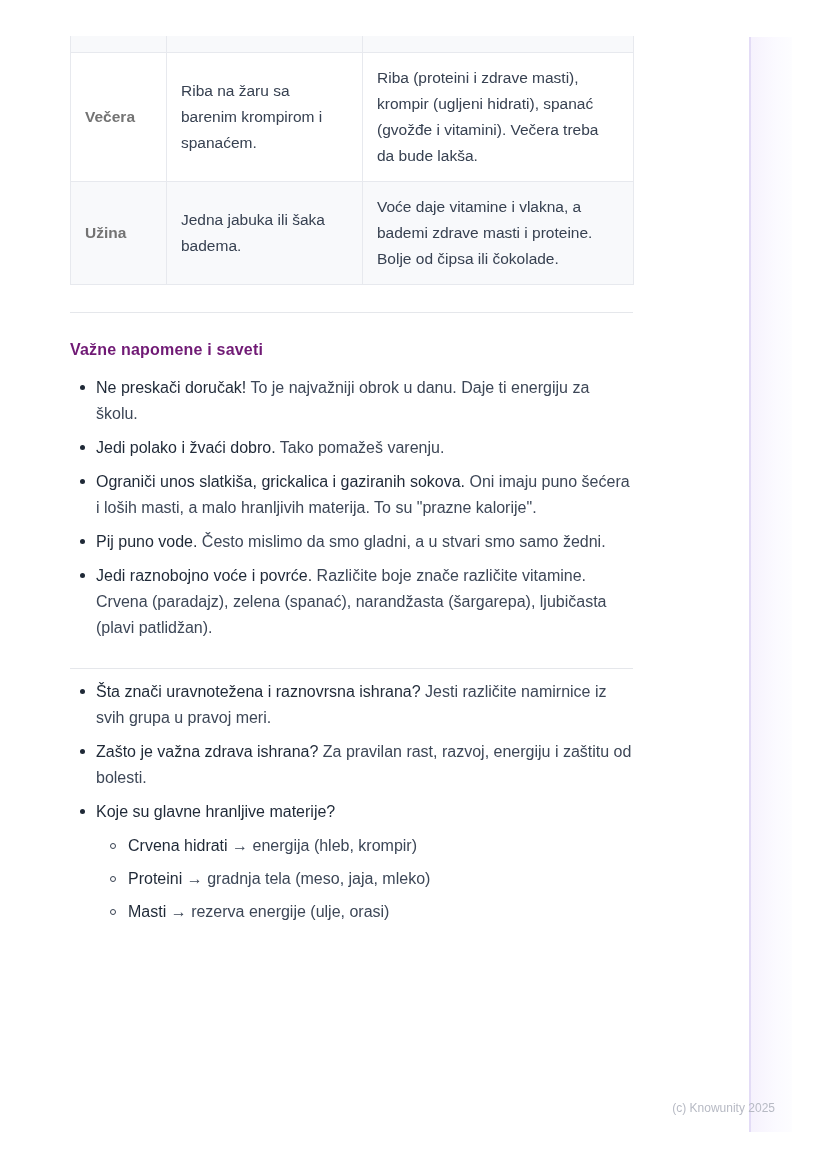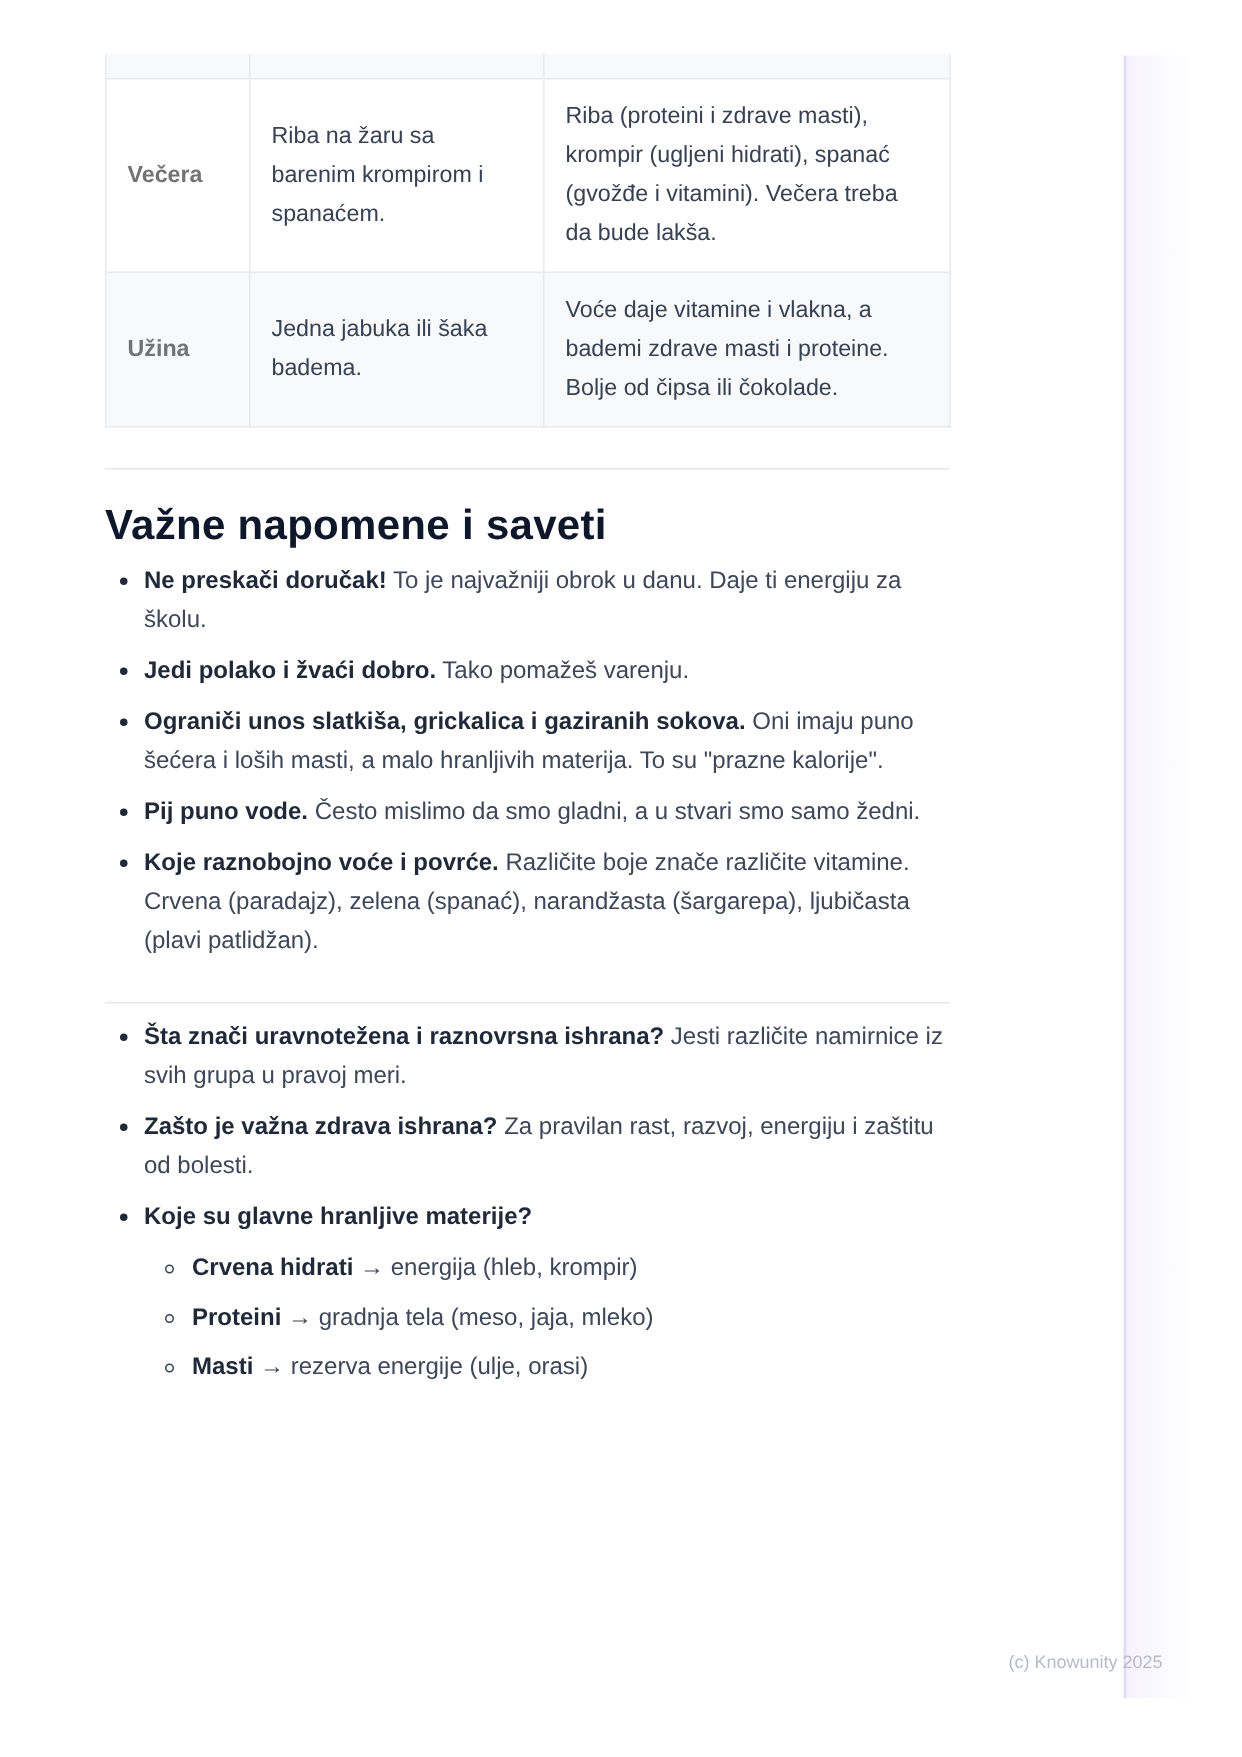--- a/index.html
+++ b/index.html
@@ -40,24 +40,24 @@
   td.meal { font-weight: 700; color: #737373; padding-left: 15px; }
 
   
   hr.rule {
     border: none;
     border-top: 1px solid #e5e7eb;
     margin-top: 27px;
   }
   h2.lavender {
     margin-top: 22px;
-    font-size: 28px;
+    font-size: 16px;
     line-height: 30px;
     font-weight: 700;
-    color: #0f172a;
+    color: #701a75;
     letter-spacing: 0.2px;
   }
 
   
   ul.bullets {
     margin-top: 10px;
     list-style: none;
     font-size: 16px;
   }
   ul.bullets > li {
@@ -67,21 +67,21 @@
     margin-bottom: 8px;
   }
   ul.bullets > li::before {
     content: "";
     position: absolute;
     left: 10px; top: 10.5px;
     width: 5px; height: 5px;
     border-radius: 50%;
     background: #1f2937;
   }
-  .b { font-weight: 700; color: #1f2937; }
+  .b { font-weight: 400; color: #1f2937; }
   ul.sub {
     margin-top: 8px;
     list-style: none;
   }
   ul.sub > li {
     position: relative;
     padding-left: 32px;
     line-height: 26px;
     margin-bottom: 7px;
   }
@@ -167,21 +167,21 @@
     </table>
 
   <hr class="rule">
 
   <h2 class="lavender">Važne napomene i saveti</h2>
   <ul class="bullets">
     <li><span class="b">Ne preskači doručak!</span> <span>To je najvažniji obrok u danu. Daje ti energiju za školu.</span></li>
     <li><span class="b">Jedi polako i žvaći dobro.</span> <span>Tako pomažeš varenju.</span></li>
     <li><span class="b">Ograniči unos slatkiša, grickalica i gaziranih sokova.</span> <span>Oni imaju puno šećera i loših masti, a malo hranljivih materija. To su "prazne kalorije".</span></li>
     <li><span class="b">Pij puno vode.</span> <span>Često mislimo da smo gladni, a u stvari smo samo žedni.</span></li>
-    <li><span class="b">Koje raznobojno voće i povrće.</span> <span>Različite boje znače različite vitamine. Crvena (paradajz), zelena (spanać), narandžasta (šargarepa), ljubičasta (plavi patlidžan).</span></li>
+    <li><span class="b">Jedi raznobojno voće i povrće.</span> <span>Različite boje znače različite vitamine. Crvena (paradajz), zelena (spanać), narandžasta (šargarepa), ljubičasta (plavi patlidžan).</span></li>
   </ul>
 
 
   <hr class="rule">
 
   <ul class="bullets">
     <li><span class="b">Šta znači uravnotežena i raznovrsna ishrana?</span> <span>Jesti različite namirnice iz svih grupa u pravoj meri.</span></li>
     <li><span class="b">Zašto je važna zdrava ishrana?</span> <span>Za pravilan rast, razvoj, energiju i zaštitu od bolesti.</span></li>
     <li>
       <span class="b">Koje su glavne hranljive materije?</span>

